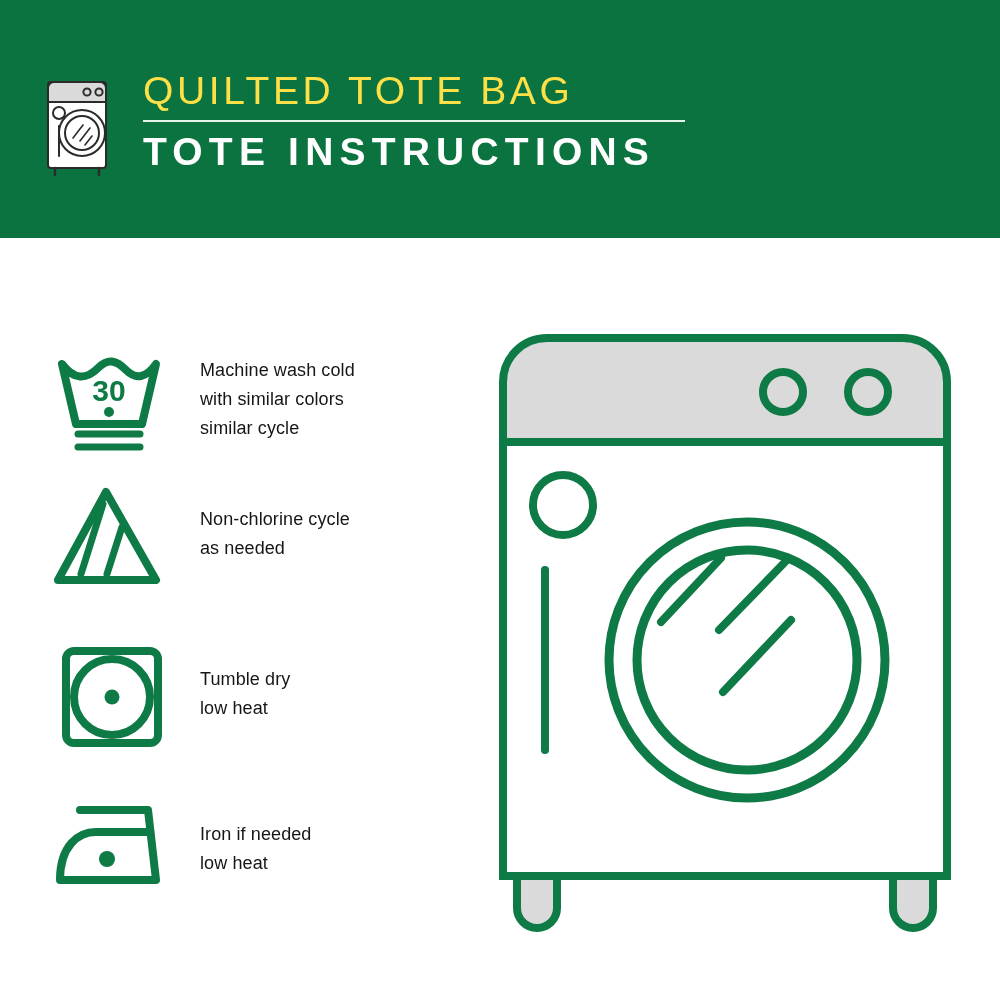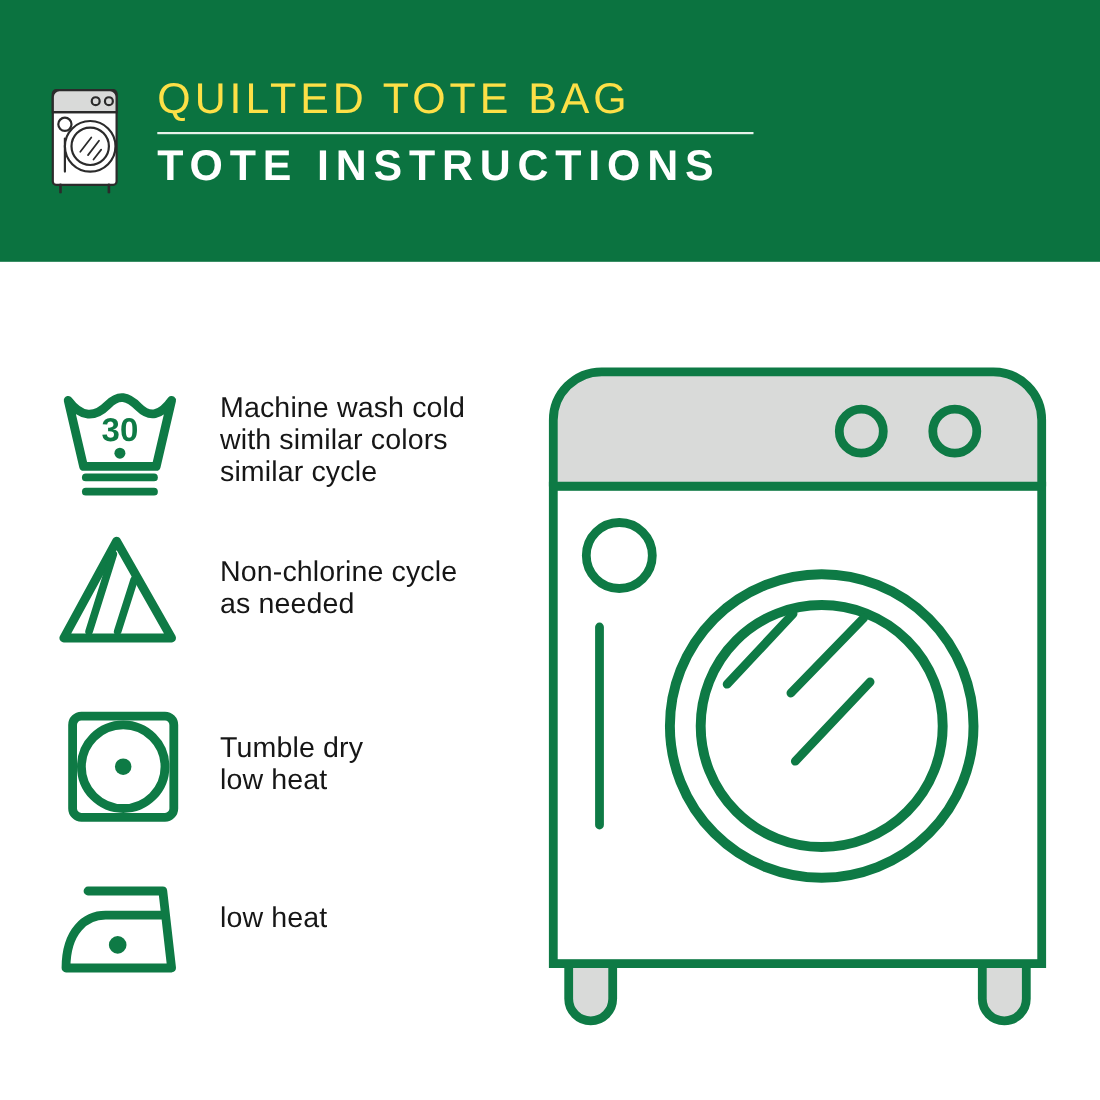--- a/index.html
+++ b/index.html
@@ -103,21 +103,21 @@
     width: 120px;
     height: 110px;
   }
   .care-symbol svg { display: block; overflow: visible; }
 
   .care-text {
     position: absolute;
     left: 200px;
     width: 275px;
     color: #161616;
-    font-size: 26px;
+    font-size: 18px;
     line-height: 29px;
     font-weight: 500;
     letter-spacing: 0.1px;
   }
   .care-text .line { display: block; white-space: nowrap; }
 
   .care-item[data-index="0"] .care-symbol { top: 8px; }
   .care-item[data-index="0"] .care-text   { top: 18px; }
   .care-item[data-index="1"] .care-symbol { top: 4px; }
   .care-item[data-index="1"] .care-text   { top: 27px; }
@@ -236,20 +236,21 @@
     <div class="care-item" data-index="3">
       <div class="care-symbol">
         <svg viewBox="0 0 120 90" width="120" height="90">
           <g fill="none" stroke="#0e7a45" stroke-width="8" stroke-linecap="round" stroke-linejoin="round">
             <path d="M28 8 L96 8 L104 78 L8 78 C8 44 26 30 44 30 L98 30"></path>
           </g>
           <circle cx="55" cy="57" r="8" fill="#0e7a45"></circle>
         </svg>
       </div>
       <div class="care-text">
+        <span class="line">Iron if needed</span>
         <span class="line">low heat</span>
       </div>
     </div>
 
   </div>
 
   <div id="machine-illustration">
     <svg viewBox="0 0 480 610" width="480" height="610">
 
       <g>

